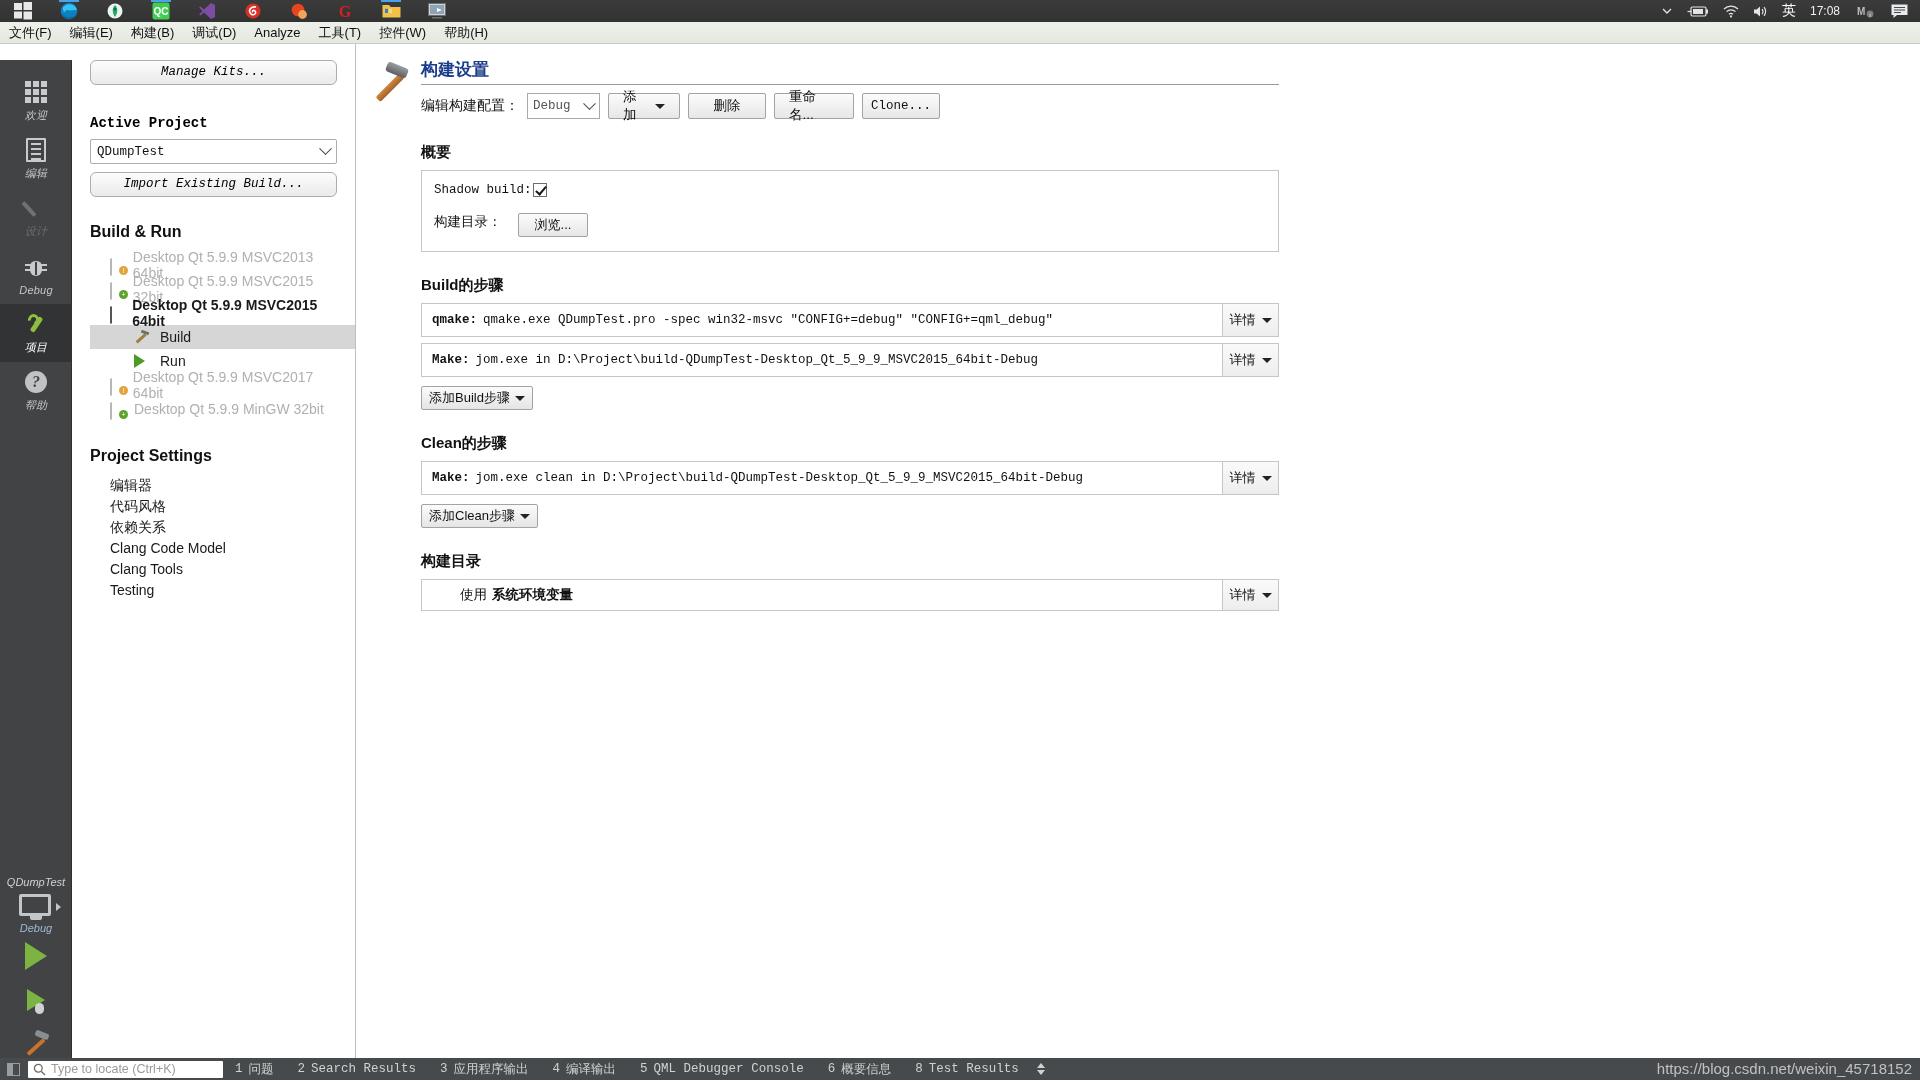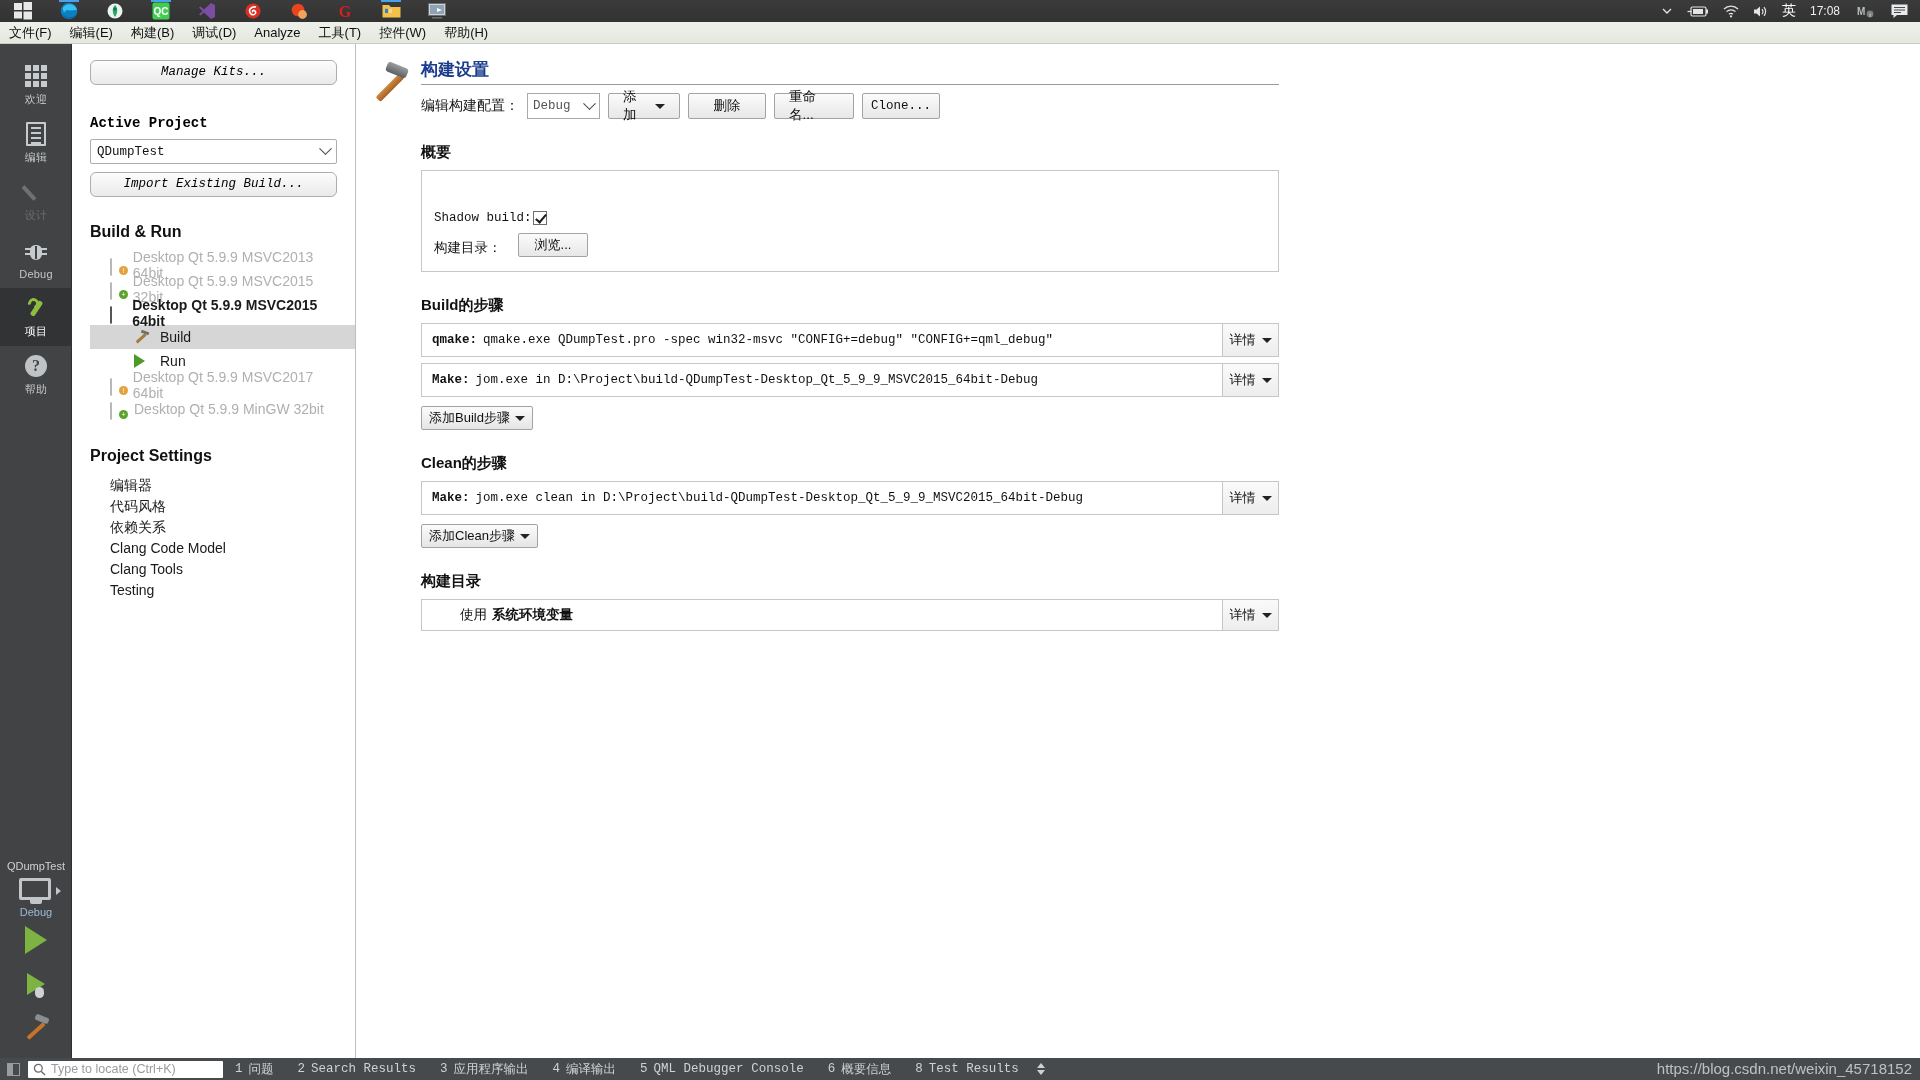--- a/index.html
+++ b/index.html
@@ -40,23 +40,24 @@
     display: flex; align-items: center;
     border-bottom: 1px solid #c8ccc2;
   }
   .menu-item {
     font-size: 13px; color: #101010; padding: 2px 9px; line-height: 18px;
     font-family: "Liberation Sans", sans-serif; white-space: nowrap;
   }
 
   
   .modebar {
-    position: absolute; left: 0; top: 44px; width: 72px; height: 1014px;
+    position: absolute; left: 0; top: 60px; width: 72px; height: 1014px;
     background: #414345;
     border-right: 1px solid #2d2f30;
+    font-style: italic;
   }
   .modebar-top { position: absolute; top: 12px; left: 0; width: 72px; }
   .mode-btn {
     width: 72px; height: 58px;
     display: flex; flex-direction: column; align-items: center; justify-content: center;
     color: #b9bcbe; cursor: default;
   }
   .mode-btn.active { background: #313335; }
   .mode-btn.active .mode-label { color: #ffffff; }
   .mode-btn.dim { color: #6d7072; }
@@ -220,31 +221,31 @@
   .caret-dn { width: 0; height: 0; border-top: 5px solid #222; border-left: 5px solid transparent; border-right: 5px solid transparent; }
 
   .sec-title {
     font-family: "Liberation Sans", sans-serif; font-weight: bold; font-size: 15px;
     color: #111; margin: 24px 0 8px 64px;
   }
   .panel {
     margin-left: 64px; width: 858px; border: 1px solid #c6c6c6; background: #fff;
   }
   .panel-pad { padding: 12px 12px 14px 12px; }
-  .chk-row { display: flex; align-items: flex-end; gap: 1px; height: 22px; margin-top: 20px; }
+  .chk-row { display: flex; align-items: flex-start; gap: 1px; height: 22px; }
   .chk-lbl { font-family: "Liberation Mono", monospace; font-size: 12.5px; color: #111; }
   .checkbox {
     width: 14px; height: 14px; border: 1px solid #6d6d6d; background: #fff;
     position: relative;
   }
   .checkbox.on:after {
     content: ''; position: absolute; left: 4px; top: 0px; width: 4px; height: 9px;
     border-right: 2px solid #1a1a1a; border-bottom: 2px solid #1a1a1a; transform: rotate(40deg);
   }
-  .dir-row { display: flex; align-items: flex-end; gap: 8px; margin-top: 8px; }
+  .dir-row { display: flex; align-items: flex-start; gap: 8px; margin-top: 8px; }
   .dir-lbl { font-family: "Liberation Sans", sans-serif; font-size: 13.5px; color: #111; width: 76px; }
   .text-input {
     flex: 1; height: 24px; border: 1px solid #8f8f8f; background: #fff;
     display: flex; align-items: center; padding: 0 5px;
     font-family: "Liberation Mono", monospace; font-size: 12.5px; color: #111;
   }
   .btn-browse {
     width: 70px; height: 24px; border: 1px solid #a3a3a3; border-radius: 2px;
     background: linear-gradient(#fbfbfb, #e7e7e7);
     display: flex; align-items: center; justify-content: center;

